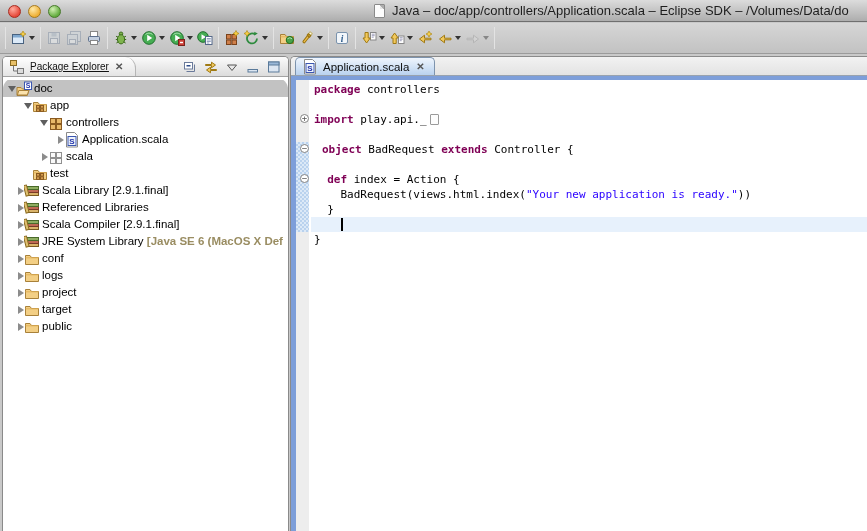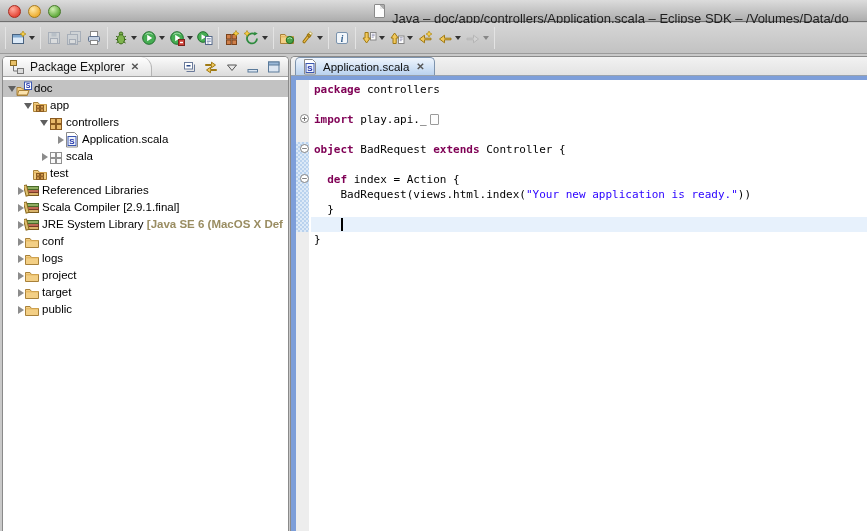--- a/index.html
+++ b/index.html
@@ -11,21 +11,21 @@
   #titlebar { position:absolute; left:0; top:0; width:867px; height:22px;
     background:linear-gradient(#dcdcdc,#adadad); border-bottom:1px solid #6f6f6f; }
   .tl { position:absolute; top:4.5px; width:13px; height:13px; border-radius:50%; }
   .tl.red   { left:8px;  background:radial-gradient(circle at 35% 30%, #ffab9e,#e6493a 70%); border:1px solid #a82b1f; }
   .tl.yel   { left:28px; background:radial-gradient(circle at 35% 30%, #ffe9a8,#eeaf35 70%); border:1px solid #a87a1d; }
   .tl.grn   { left:48px; background:radial-gradient(circle at 35% 30%, #d2f0b4,#62ac3e 70%); border:1px solid #477a2a; }
   #title-doc-icon { position:absolute; left:374px; top:4px; width:11px; height:14px;
     background:#fdfdfd; border:1px solid #8a8a8a; border-radius:1px; }
   #title-doc-icon::after{ content:""; position:absolute; right:0; top:0; width:4px; height:4px;
     background:linear-gradient(225deg,#adadad 50%,#e8e8e8 50%); }
-  #window-title { position:absolute; left:392px; top:11px; width:475px; height:17px;
+  #window-title { position:absolute; left:392px; top:3px; width:475px; height:17px;
     font-size:13px; color:#1e1e1e; white-space:nowrap; overflow:hidden; }
 
   
   #toolbar { position:absolute; left:0; top:23px; width:867px; height:31px;
     background:linear-gradient(#d6d6d6,#c2c2c2); border-bottom:1px solid #9b9b9b;
     display:flex; align-items:center; padding:0 2px; }
   .tb-sep { width:1px; height:22px; background:#a5a5a5; margin:0 3px;
     border-right:1px solid #e3e3e3; }
   .tb-group { display:flex; align-items:center; }
   .tb-btn { display:flex; align-items:center; height:24px; padding:0 2px; border-radius:3px; }
@@ -36,29 +36,29 @@
 
   
   .stack { position:absolute; top:56px; bottom:0; background:#fff;
     border:1px solid #8a8a8a; border-bottom:none; }
   .stack-header { position:relative; height:20px;
     background:linear-gradient(#fbfbfb,#dcdcdc); border-bottom:1px solid #a3a3a3;
     display:flex; align-items:center; }
   .view-tab { display:flex; align-items:center; height:100%; padding:0 12px 0 6px;
     background:linear-gradient(#ffffff,#e4e4e4); border-right:1px solid #b5b5b5;
     border-top-right-radius:11px; }
-  .view-tab .lbl { font-size:12px; color:#111; margin:0 6px 0 5px; white-space:nowrap; }
+  .view-tab .lbl { font-size:10px; color:#111; margin:0 6px 0 5px; white-space:nowrap;text-decoration:underline; }
   .close-x { font-size:10px; color:#555; font-weight:bold; line-height:10px; }
 
   
   #explorer { left:2px; width:287px; border-top-left-radius:5px; border-top-right-radius:5px; overflow:hidden; }
   #explorer-actions { margin-left:auto; display:flex; align-items:center; gap:5px; padding-right:6px; }
   .hd-btn { display:flex; align-items:center; justify-content:center; width:16px; height:16px; }
   #tree { position:absolute; left:0; right:0; top:21px; bottom:0; background:#fff;
-    padding-top:2px; overflow:hidden; }
+    padding-top:2px; overflow:hidden;border-radius:11px; }
   .tree-row { position:relative; height:17px; display:flex; align-items:center;
     font-size:11.5px; color:#000; white-space:nowrap; }
   .tree-row.selected { background:#c2c2c2; }
   .tw { position:absolute; width:10px; height:10px; top:3.5px; }
   .arr-open { width:0; height:0; border-left:4.5px solid transparent; border-right:4.5px solid transparent;
     border-top:6px solid #5f5f5f; margin-top:2px; }
   .arr-closed { width:0; height:0; border-top:4.5px solid transparent; border-bottom:4.5px solid transparent;
     border-left:6px solid #8c8c8c; margin-top:1px; margin-left:2px; }
   .tree-icon { position:absolute; top:0.5px; }
   .tree-label { position:absolute; top:1.5px; }
@@ -401,20 +401,32 @@
         <div class="tree-row">
           <span class="tw" style="left: 13px;">
             <span class="arr-closed" style="display: block;"></span>
           </span>
           <span class="tree-icon" style="left: 21px;"><svg width="16" height="16" viewBox="0 0 16 16">
               <rect x="3" y="9.5" width="11.5" height="3" fill="#d9b36a" stroke="#7a5a20"></rect>
               <rect x="3" y="6.5" width="11.5" height="3" fill="#bf6a55" stroke="#7a3a28"></rect>
               <rect x="3" y="3.5" width="11.5" height="3" fill="#8fae62" stroke="#4a6a2a"></rect>
               <rect x="0.8" y="2.2" width="3" height="10.8" transform="rotate(-14 2.3 7.6)" fill="#e0c070" stroke="#8a6a20"></rect>
             </svg></span>
+          <span class="tree-label" style="left: 39px;">Scala Library [2.9.1.final]</span>
+        </div>
+        <div class="tree-row">
+          <span class="tw" style="left: 13px;">
+            <span class="arr-closed" style="display: block;"></span>
+          </span>
+          <span class="tree-icon" style="left: 21px;"><svg width="16" height="16" viewBox="0 0 16 16">
+              <rect x="3" y="9.5" width="11.5" height="3" fill="#d9b36a" stroke="#7a5a20"></rect>
+              <rect x="3" y="6.5" width="11.5" height="3" fill="#bf6a55" stroke="#7a3a28"></rect>
+              <rect x="3" y="3.5" width="11.5" height="3" fill="#8fae62" stroke="#4a6a2a"></rect>
+              <rect x="0.8" y="2.2" width="3" height="10.8" transform="rotate(-14 2.3 7.6)" fill="#e0c070" stroke="#8a6a20"></rect>
+            </svg></span>
           <span class="tree-label" style="left: 39px;">Referenced Libraries</span>
         </div>
         <div class="tree-row">
           <span class="tw" style="left: 13px;">
             <span class="arr-closed" style="display: block;"></span>
           </span>
           <span class="tree-icon" style="left: 21px;"><svg width="16" height="16" viewBox="0 0 16 16">
               <rect x="3" y="9.5" width="11.5" height="3" fill="#d9b36a" stroke="#7a5a20"></rect>
               <rect x="3" y="6.5" width="11.5" height="3" fill="#bf6a55" stroke="#7a3a28"></rect>
               <rect x="3" y="3.5" width="11.5" height="3" fill="#8fae62" stroke="#4a6a2a"></rect>
@@ -505,21 +517,21 @@
     <div id="editor-accent" style="background: rgb(125, 158, 217);"></div>
     <div id="editor-content">
       <div id="gutter-strip" style="background: rgb(125, 158, 217);"></div>
       <div id="gutter-ruler"></div>
       <div id="range-indicator" style="top: 62px; height: 90px;"></div>
       <div id="code-layer">
           <div class="code-line"><span class="k" style="color: rgb(127, 0, 85);">package</span><span class="p" style="color: rgb(0, 0, 0);"> controllers</span></div>
           <div class="code-line"></div>
           <div class="code-line"><span class="k" style="color: rgb(127, 0, 85);">import</span><span class="p" style="color: rgb(0, 0, 0);"> play.api._</span><span class="foldbox"></span></div>
           <div class="code-line"></div>
-          <div class="code-line"><span class="k" style="color: rgb(127, 0, 85);">object</span><span class="p" style="color: rgb(0, 0, 0);"> BadRequest </span><span class="k" style="color: rgb(127, 0, 85);">extends</span><span class="p" style="color: rgb(0, 0, 0);"> Controller {</span></div>
+          <div class="code-line"><span class="k" style="color: rgb(127, 0, 85); margin-left: 8px;">object</span><span class="p" style="color: rgb(0, 0, 0);"> BadRequest </span><span class="k" style="color: rgb(127, 0, 85);">extends</span><span class="p" style="color: rgb(0, 0, 0);"> Controller {</span></div>
           <div class="code-line"></div>
           <div class="code-line"><span class="p" style="color: rgb(0, 0, 0);">  </span><span class="k" style="color: rgb(127, 0, 85); text-align: center;">def</span><span class="p" style="color: rgb(0, 0, 0);"> index = Action {</span></div>
           <div class="code-line"><span class="p" style="color: rgb(0, 0, 0);">    BadRequest(views.html.index(</span><span class="s" style="color: rgb(42, 0, 255);">"Your new application is ready."</span><span class="p" style="color: rgb(0, 0, 0);">))</span></div>
           <div class="code-line"><span class="p" style="color: rgb(0, 0, 0);">  }</span></div>
           <div class="code-line" style="background: rgb(231, 241, 252);"><span class="p" style="color: rgb(0, 0, 0);">    </span><div id="caret" style="left: 29.52px;"></div></div>
           <div class="code-line"><span class="p" style="color: rgb(0, 0, 0);">}</span></div>
         </div>
     <div class="fold-marker" style="top: 34px;">+</div>
         <div class="fold-marker" style="top: 64px;">−</div>
         <div class="fold-marker" style="top: 94px;">−</div>

